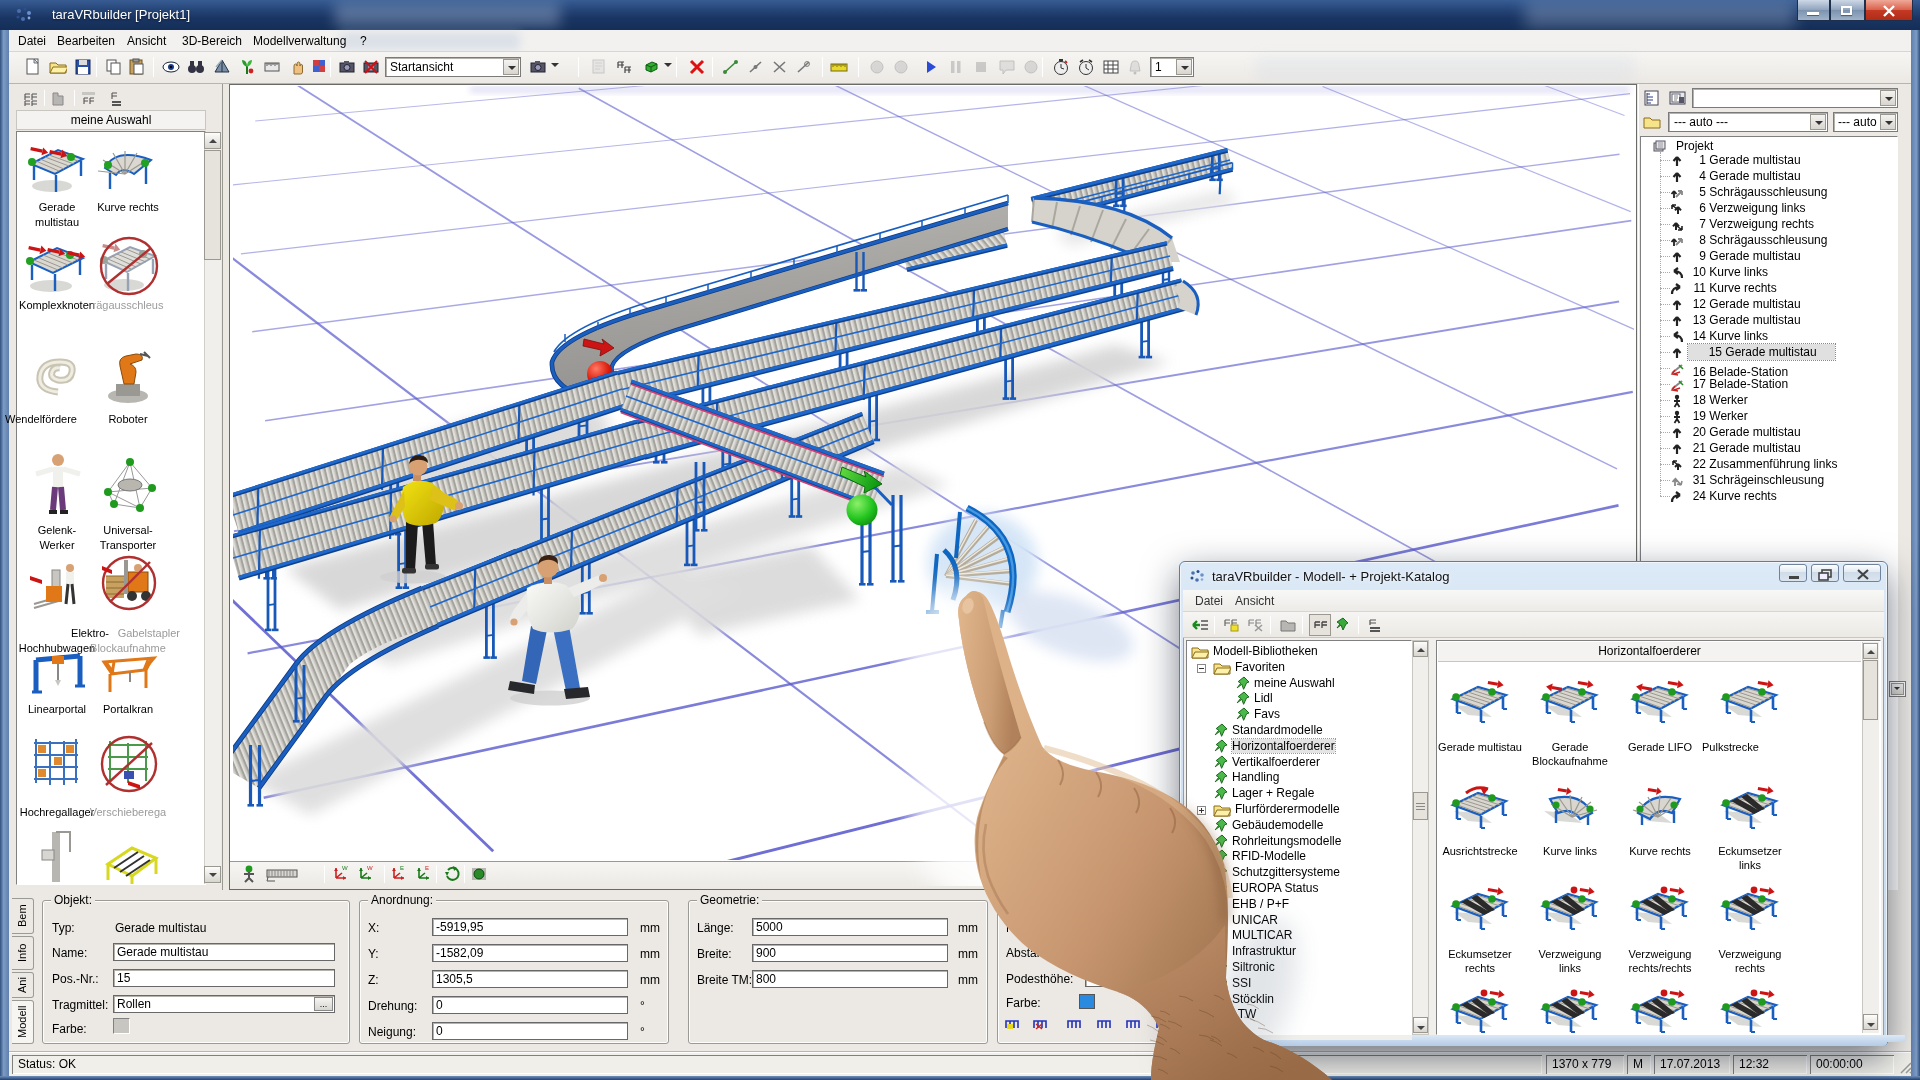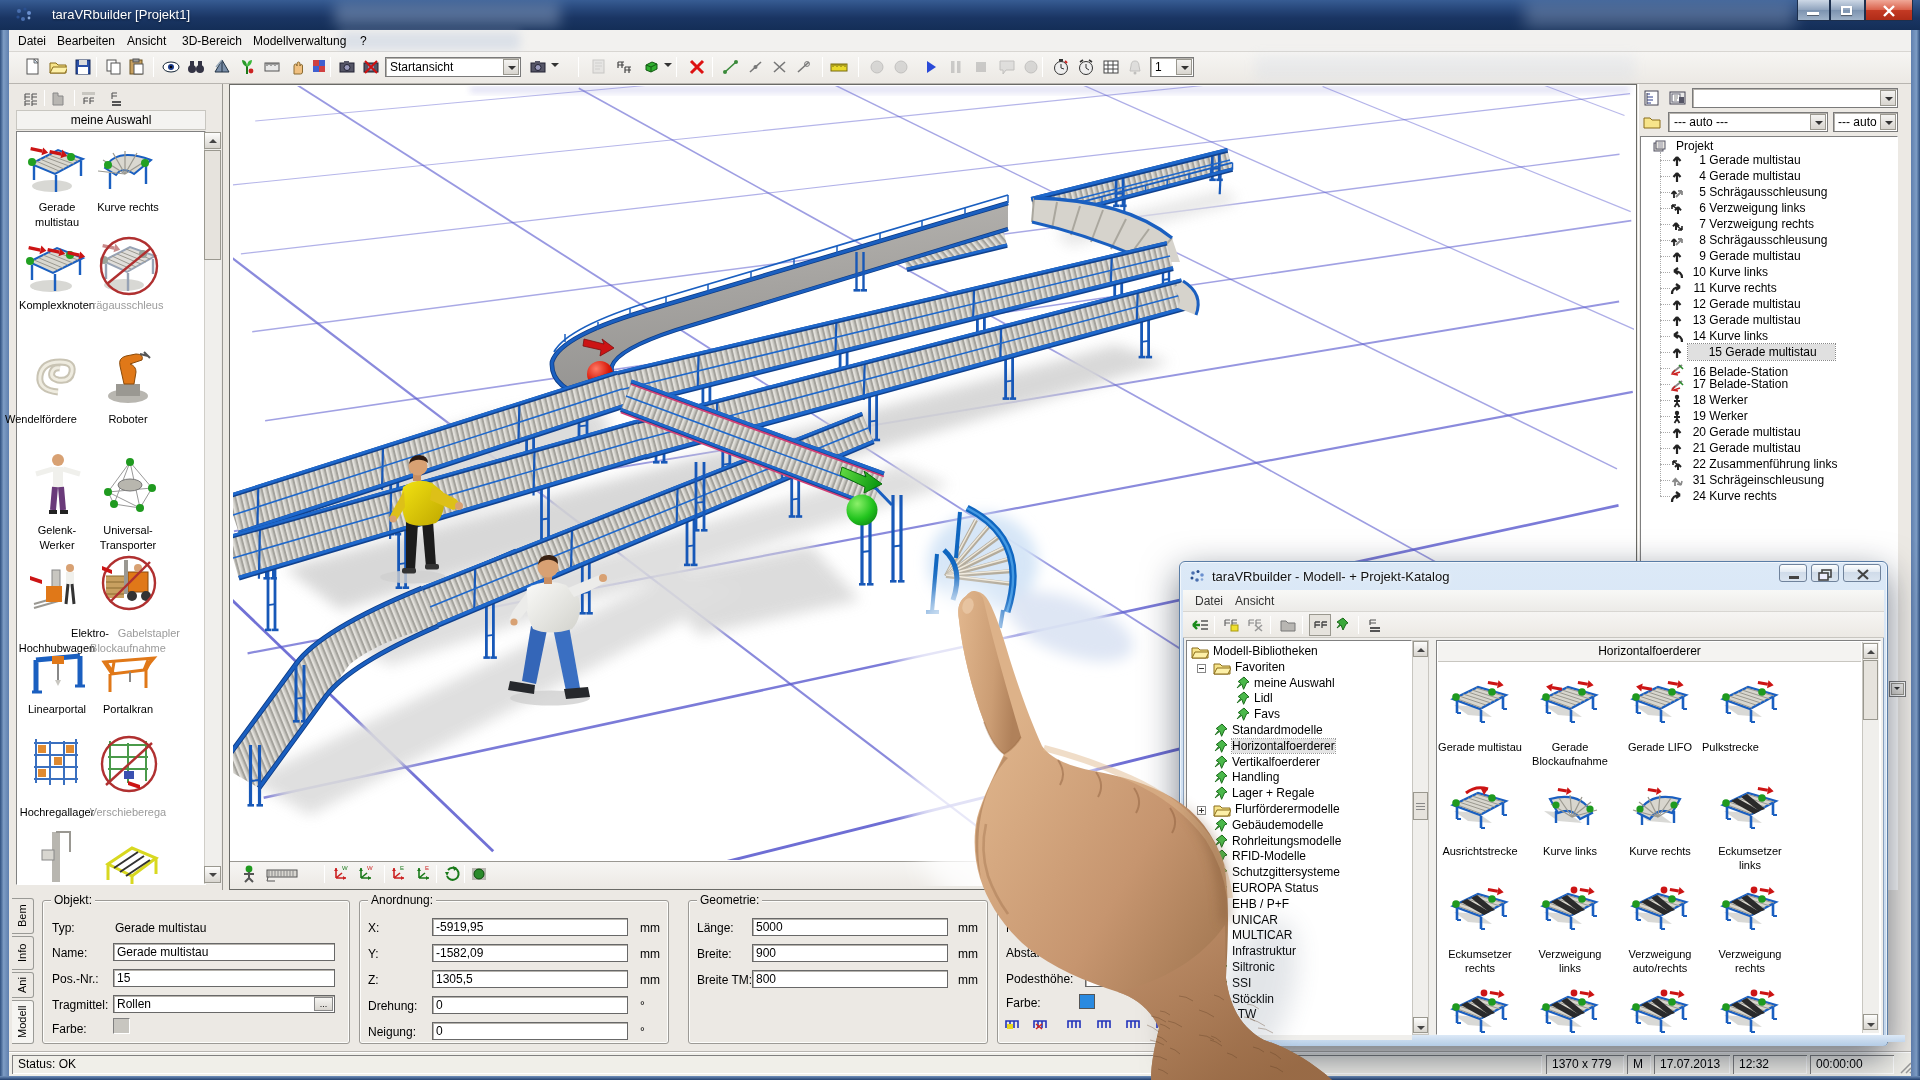--- a/index.html
+++ b/index.html
@@ -1762,21 +1762,21 @@
     <path d="M9,36 h4 M33,45 h4 M55,32 h4" stroke="#1a5fc0" stroke-width="2"></path>
     <circle cx="8" cy="20" r="3.8" fill="#1f9a1f"></circle>
     <circle cx="44" cy="15" r="3.8" fill="#1f9a1f"></circle>
     <g transform="rotate(10 42 5)">
       <rect x="42" y="4" width="9" height="3" fill="#cc1414"></rect>
       <polygon points="51,1.4 57,5.5 51,9.6" fill="#cc1414"></polygon>
     </g>
     <circle cx="36" cy="6" r="3.4" fill="#cc1414"></circle>
   </svg>
 <div class="abs" style="left:1612px;top:948px;width:96px;text-align:center;font-size:11px;z-index:44">Verzweigung</div>
-<div class="abs" style="left:1612px;top:962px;width:96px;text-align:center;font-size:11px;z-index:44">auto/rechts</div>
+<div class="abs" style="left:1612px;top:962px;width:96px;text-align:center;font-size:11px;z-index:44">rechts/rechts</div>
 <svg style="position:absolute;left:1718px;top:884px;z-index:44" width="64" height="46" viewBox="0 0 64 46">
     <polygon points="6,28 20,38 44,40 30,30" fill="#d0d0cc" opacity="0.8"></polygon>
     <polygon points="5,22 30,10 58,18 32,32 Z" fill="#d8d6ce" stroke="#1a5fc0" stroke-width="2.2"></polygon>
     <line x1="7" y1="21" x2="34" y2="31" stroke="#9a988f" stroke-width="1"></line>
     <line x1="11" y1="19" x2="38" y2="28" stroke="#9a988f" stroke-width="1"></line>
     <line x1="15" y1="17" x2="43" y2="26" stroke="#9a988f" stroke-width="1"></line>
     <line x1="20" y1="15" x2="47" y2="24" stroke="#9a988f" stroke-width="1"></line>
     <line x1="24" y1="13" x2="52" y2="22" stroke="#9a988f" stroke-width="1"></line>
     <line x1="28" y1="11" x2="56" y2="19" stroke="#9a988f" stroke-width="1"></line>
     <polygon points="13,18 19,15 42,28 36,31" fill="#2a2a2a"></polygon>

